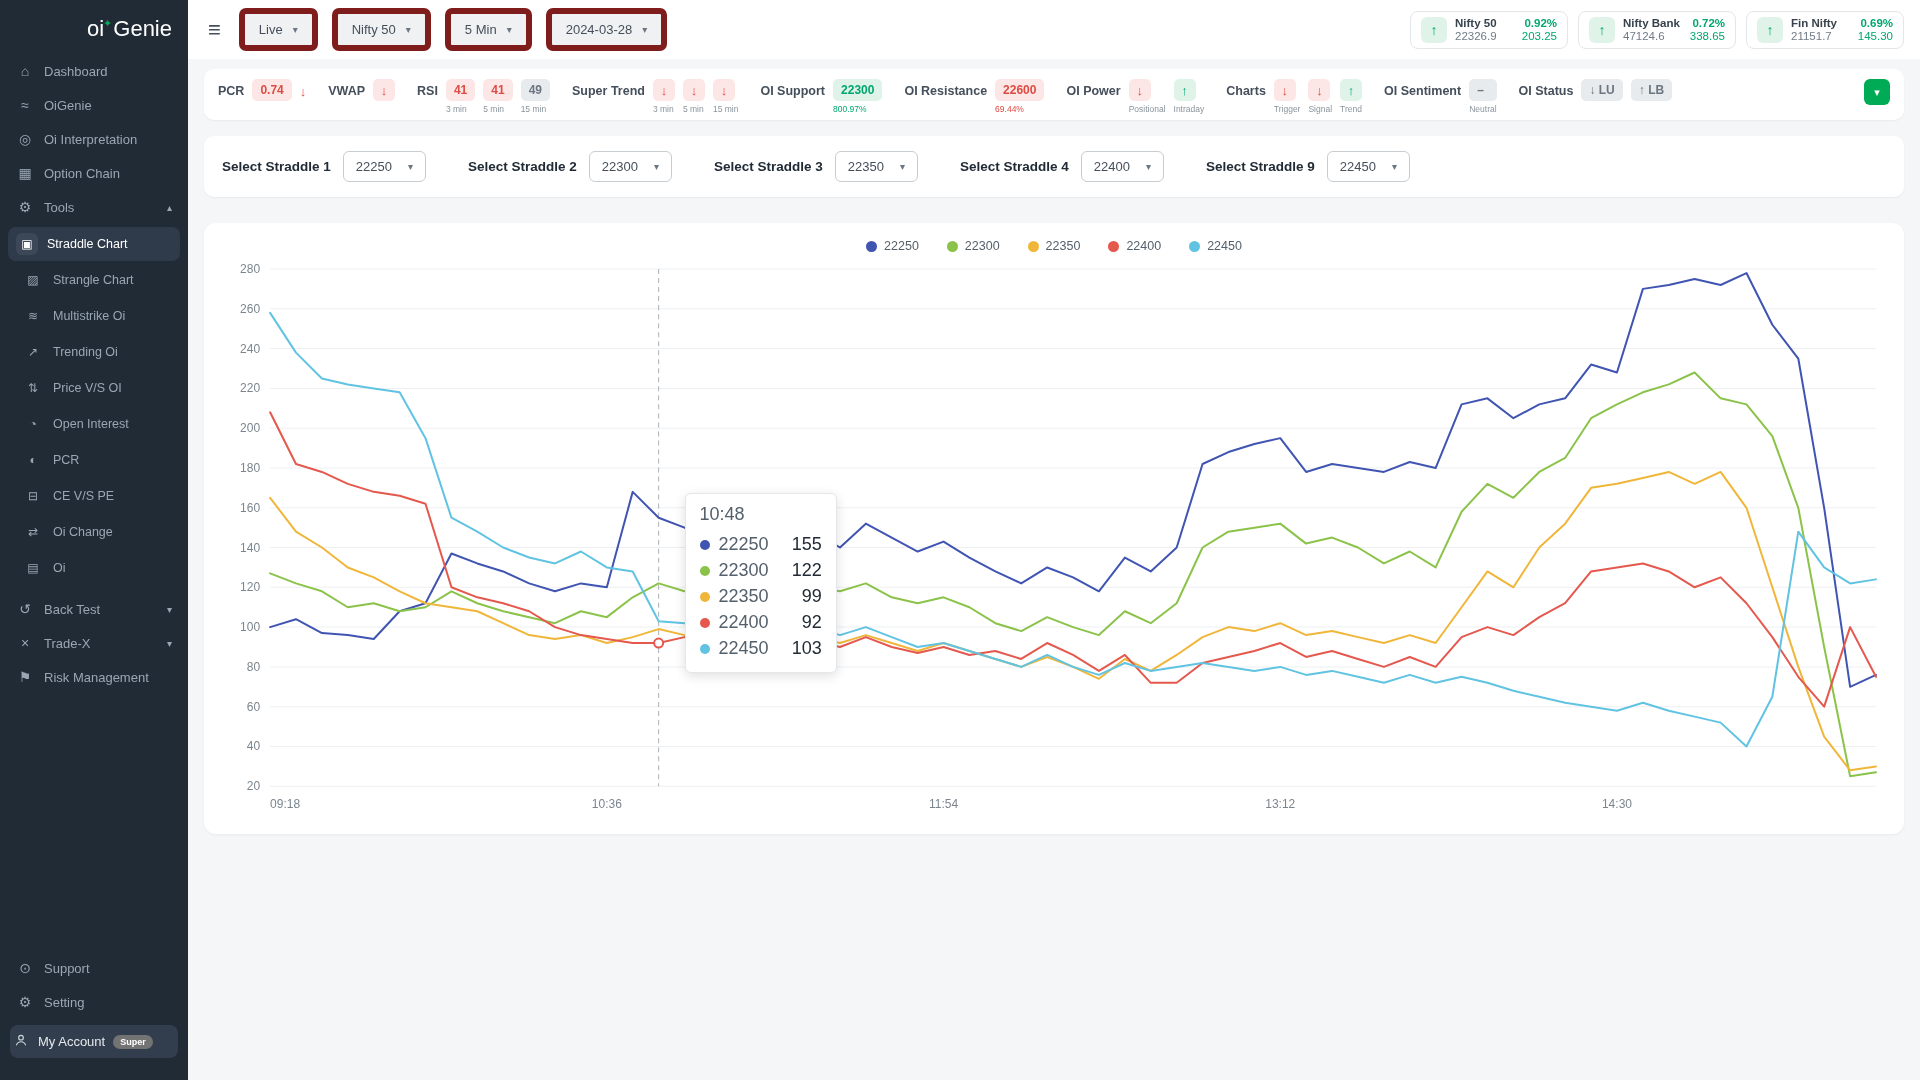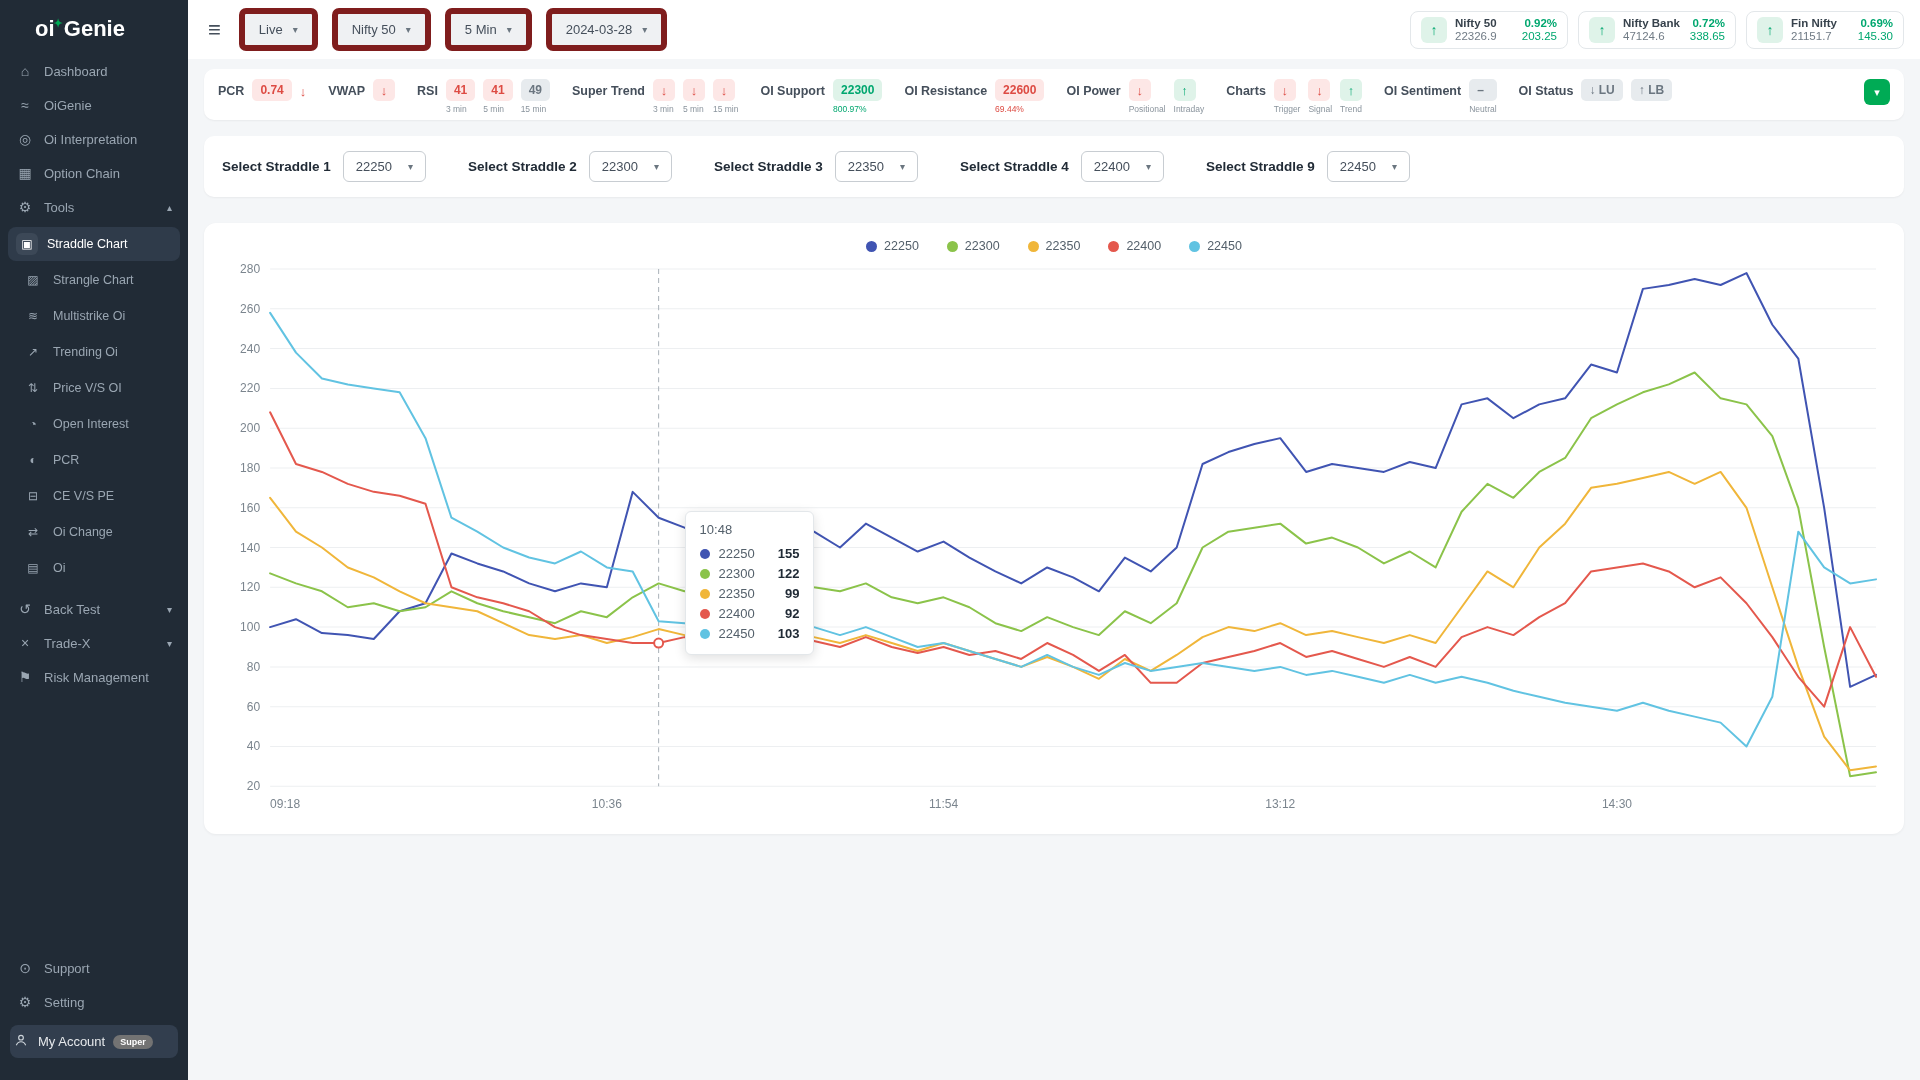--- a/index.html
+++ b/index.html
@@ -1,21 +1,21 @@
 <!DOCTYPE html>
 <html><head>
 <meta charset="utf-8">
 <style>
   * { box-sizing: border-box; }
   html,body { height:100%; }
   body { margin:0; font-family:"Liberation Sans",sans-serif; background:#f4f6f8; color:#212b36; display:flex; }
 
   
   .sidebar { width:188px; flex-shrink:0; background:#212b36; color:#9aa6b2; display:flex; flex-direction:column; min-height:100vh; }
-  .logo { padding:16px 16px 12px; font-size:22px; font-weight:bold; color:#fff; position:relative; text-align:left;margin-left:19px; }
+  .logo { padding:16px 16px 12px; font-size:22px; font-weight:normal; color:#fff; position:relative; text-align:right;margin-left:19px; }
   .logo-star { color:#00ab55; font-size:11px; position:relative; top:-9px; left:-1px; }
   .nav-item { display:flex; align-items:center; gap:10px; padding:9px 16px; font-size:13px; cursor:pointer; color:#9aa6b2; }
   .nav-icon { width:18px; text-align:center; font-size:14px; flex-shrink:0; }
   .nav-chevron { margin-left:auto; font-size:10px; }
   .submenu { padding:2px 0 6px; }
   .sub-item { display:flex; align-items:center; gap:9px; padding:7px 16px 7px 22px; font-size:12.5px; cursor:pointer; color:#9aa6b2; }
   .sub-item.active { background:#2f3b4a; color:#fff; border-radius:8px; margin:1px 8px; padding:6px 8px 6px 8px; }
   .sub-item.active .sub-icon { background:#3c4857; border-radius:6px; }
   .sub-icon { width:22px; height:22px; display:flex; align-items:center; justify-content:center; font-size:12px; flex-shrink:0; }
   .nav-bottom { margin-top:auto; padding-bottom:10px; }
@@ -62,26 +62,26 @@
   .select { background:#fff; border:1px solid #c8cdd2; border-radius:6px; padding:7px 12px; font-size:13px; color:#454f5b; display:flex; align-items:center; gap:16px; cursor:pointer; }
 
   
   .chart-card { margin:26px 16px 0; background:#fff; border-radius:12px; padding:16px 20px 6px; position:relative; box-shadow:0 1px 3px rgba(0,0,0,.05); }
   .legend { display:flex; justify-content:center; gap:28px; margin-bottom:4px; font-size:12.5px; color:#54606b; }
   .legend-item { display:flex; align-items:center; gap:7px; cursor:pointer; }
   .legend-dot { width:11px; height:11px; border-radius:50%; background:#ccc; }
   .chart-wrap { position:relative; }
   svg.chart { width:100%; height:auto; display:block; }
   .tick { font-size:12px; fill:#7b858e; }
-  .tooltip { position:absolute; top:57%; transform:translateY(-50%); background:#fff; border:1px solid #e3e7ea; border-radius:6px; box-shadow:0 3px 12px rgba(0,0,0,.13); padding:10px 14px; font-size:13px; min-width:108px; z-index:5; }
+  .tooltip { position:absolute; top:57%; transform:translateY(-50%); background:#fff; border:1px solid #e3e7ea; border-radius:6px; box-shadow:0 3px 12px rgba(0,0,0,.13); padding:10px 14px; font-size:18px; min-width:108px; z-index:5; }
   .tt-time { color:#54606b; margin-bottom:7px; }
   .tt-row { display:flex; align-items:center; gap:9px; padding:2.5px 0; }
   .tt-dot { width:10px; height:10px; border-radius:50%; background:#ccc; flex-shrink:0; }
   .tt-label { color:#54606b; }
-  .tt-val { margin-left:auto; font-weight:bold; color:#212b36; padding-left:14px;text-align:right; }
+  .tt-val { margin-left:auto; font-weight:normal; color:#212b36; padding-left:14px;text-align:right; }
 
   .footer { margin-top:auto; padding:40px 20px 14px; font-size:12px; color:#707b85; }
 </style>
 </head>
 <body>
 
 <aside class="sidebar">
   <div class="logo">
     <span>oi</span><span class="logo-star">✦</span><span>Genie</span>
   </div>

